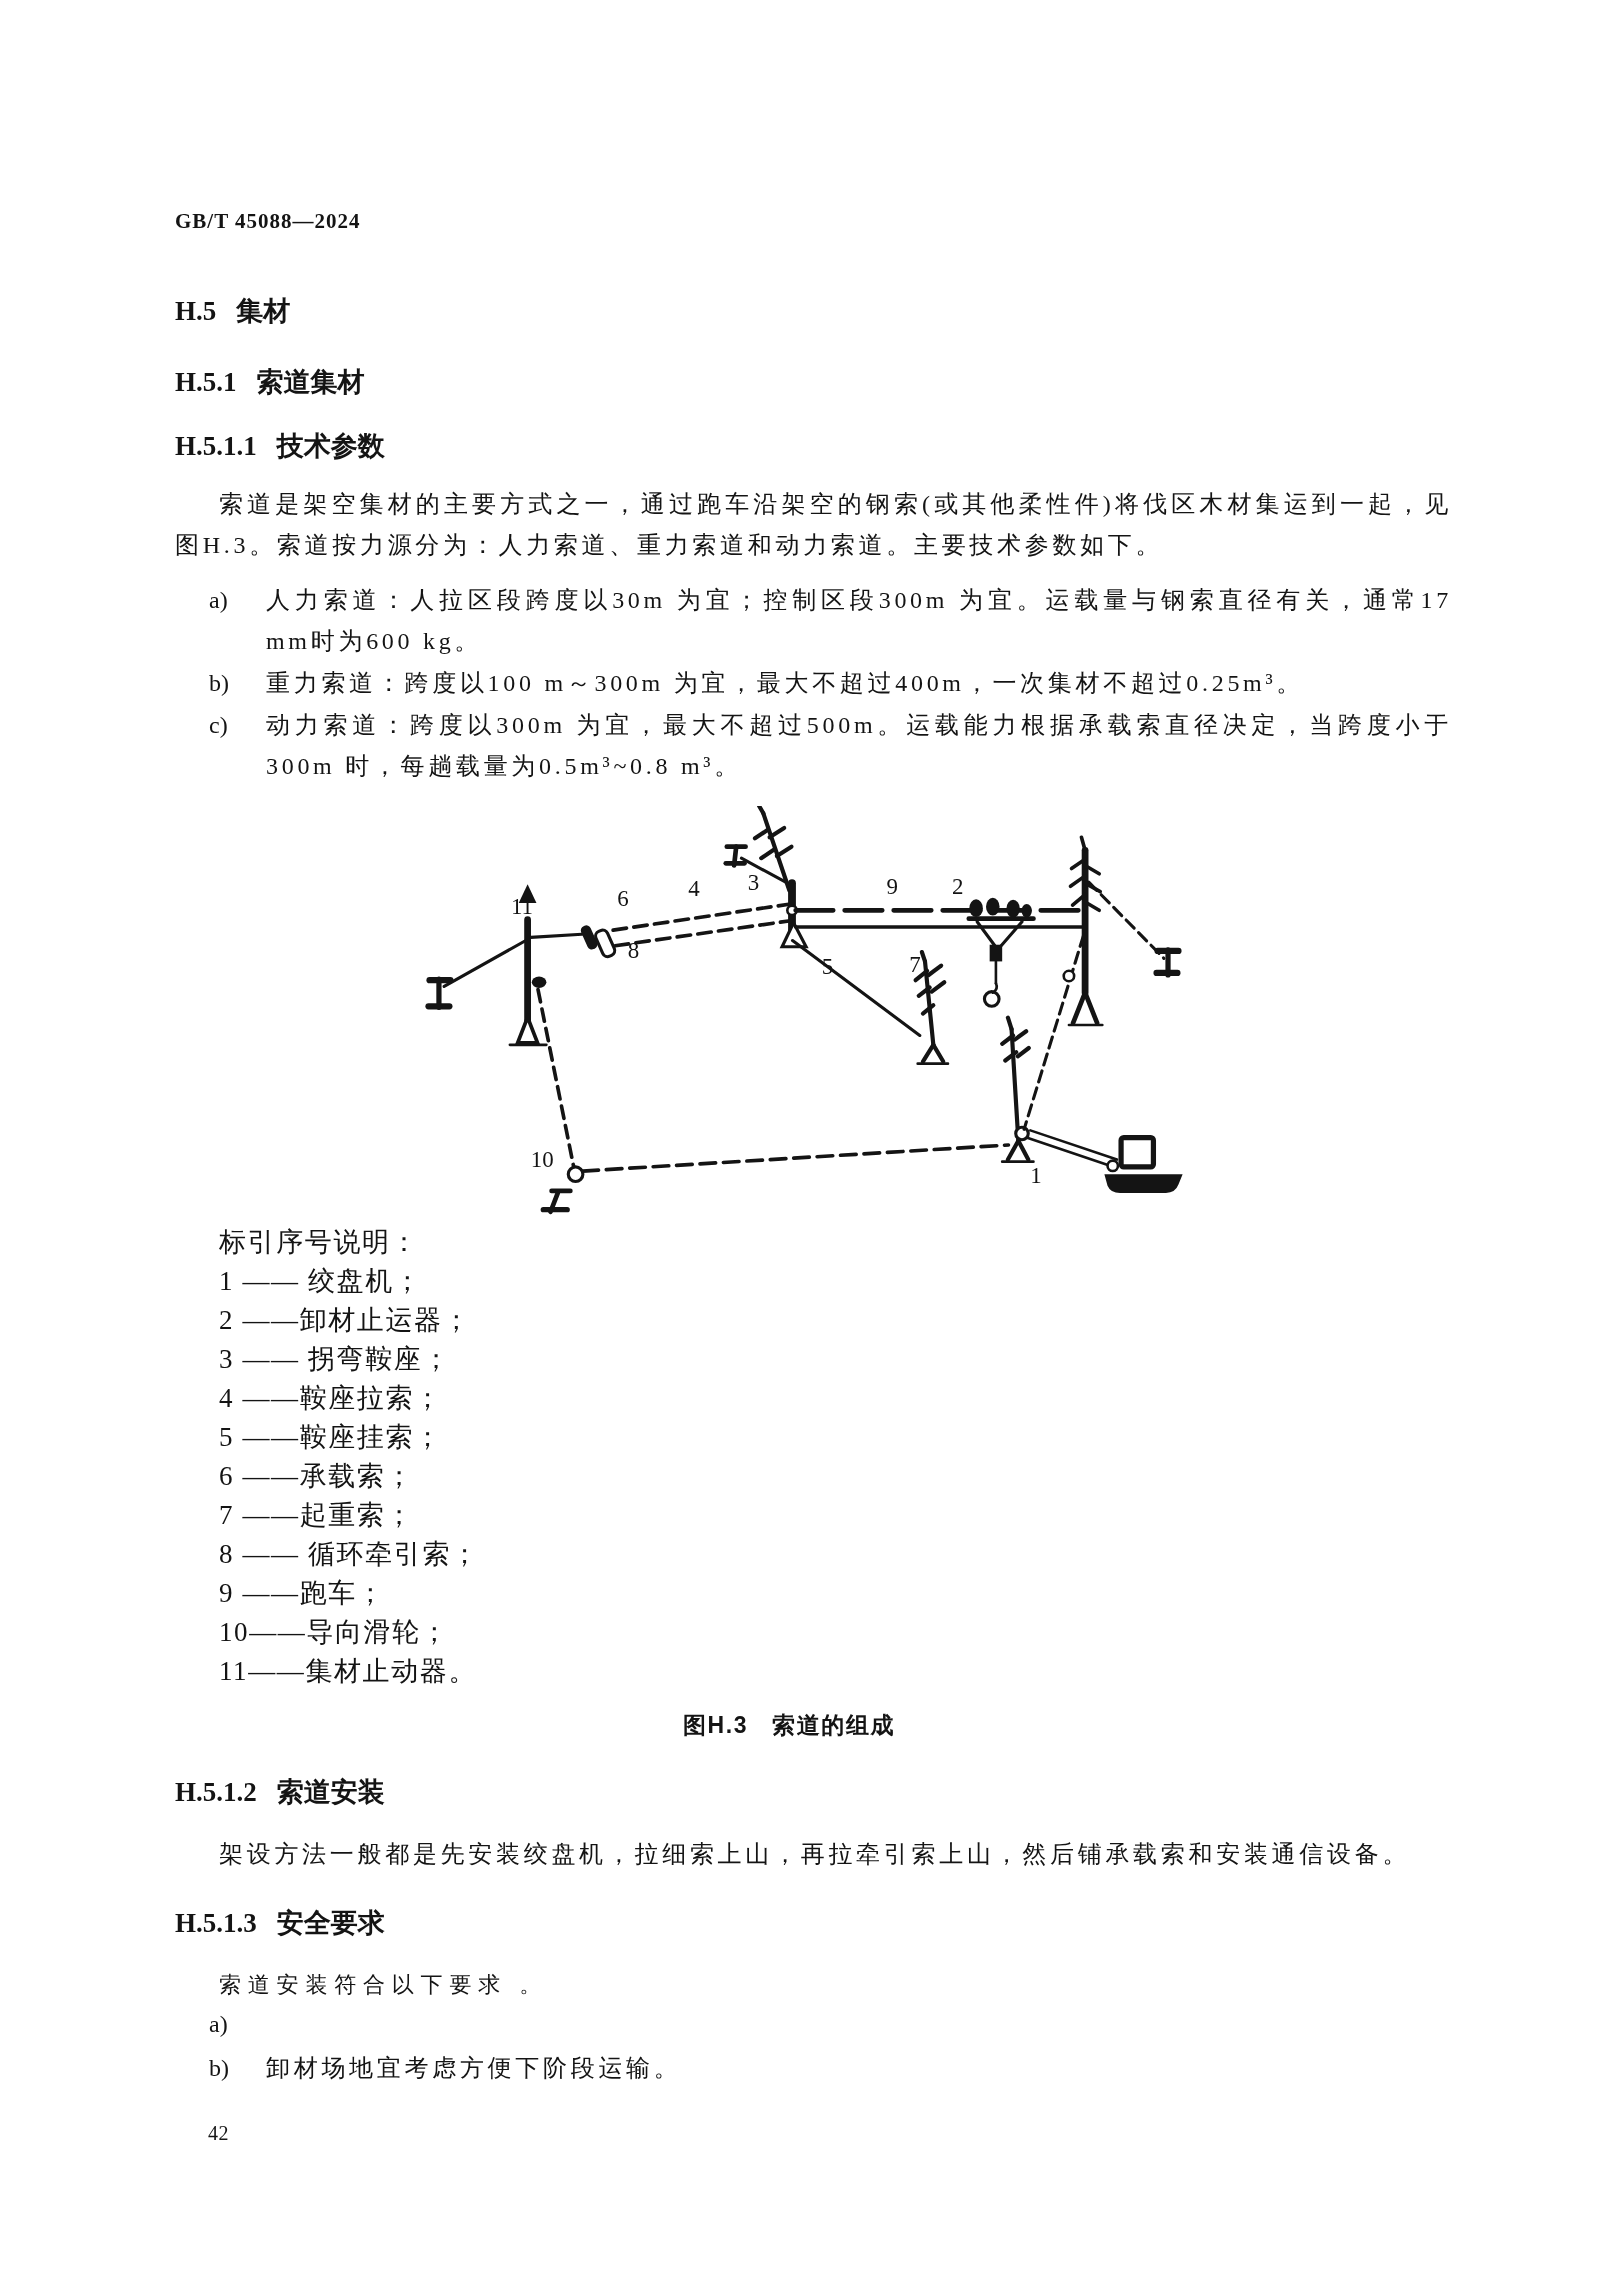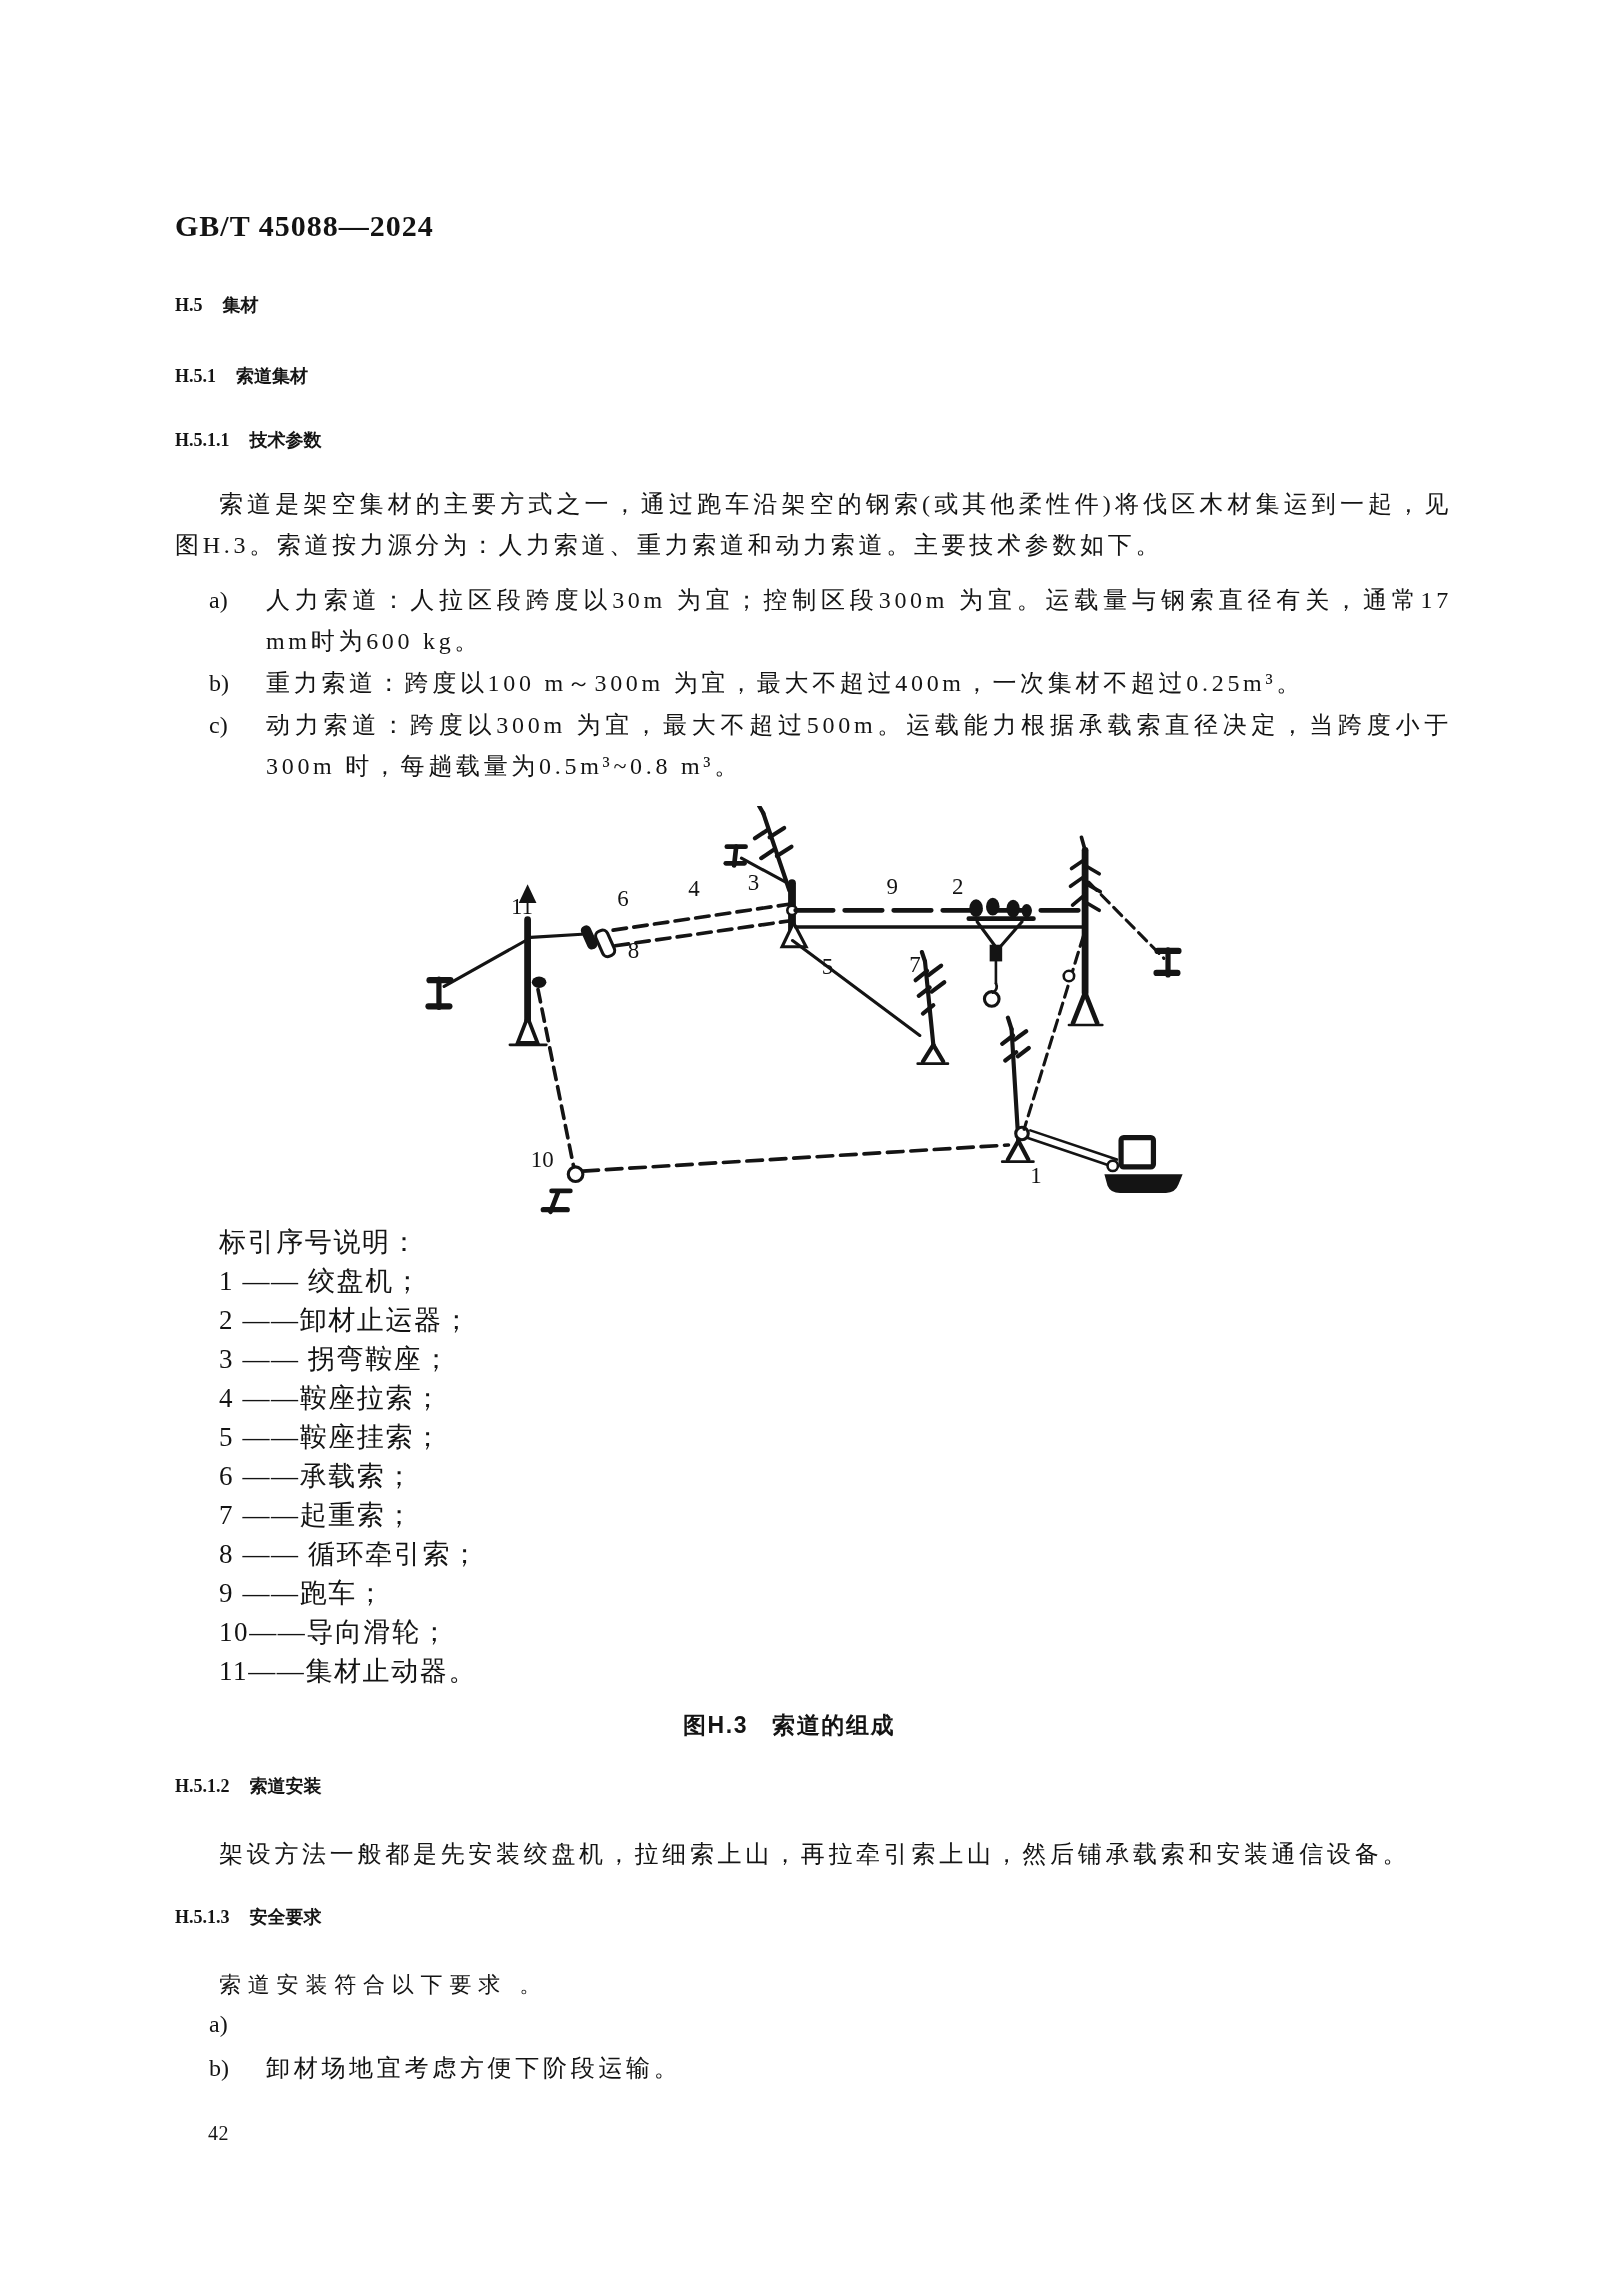--- a/index.html
+++ b/index.html
@@ -7,25 +7,25 @@
     position:relative;
     width:1622px;height:2295px;
     background:#ffffff;
     font-family:"Liberation Serif","DejaVu Serif",serif;
     color:#141414;
     overflow:hidden;
   }
   .abs{position:absolute;}
   .doc-code{
     left:175px;top:209px;
-    font-size:30px;font-weight:bold;
+    font-size:21px;font-weight:bold;
     letter-spacing:1px;
     font-family:"Liberation Serif","DejaVu Serif",serif;
   }
-  .sec-head{left:175px;font-size:18px;font-weight:bold;white-space:nowrap;}
+  .sec-head{left:175px;font-size:27px;font-weight:bold;white-space:nowrap;}
   .sec-num{font-family:"Liberation Serif","DejaVu Serif",serif;font-weight:bold;}
   .sec-title{font-family:"Liberation Sans","DejaVu Sans",sans-serif;font-weight:bold;margin-left:20px;}
   .body-block{
     left:175px;width:1277px;
     font-size:24px;line-height:41px;
     letter-spacing:3.7px;
     text-align:justify;
   }
   .indent{text-indent:44px;}
   .list-item{

